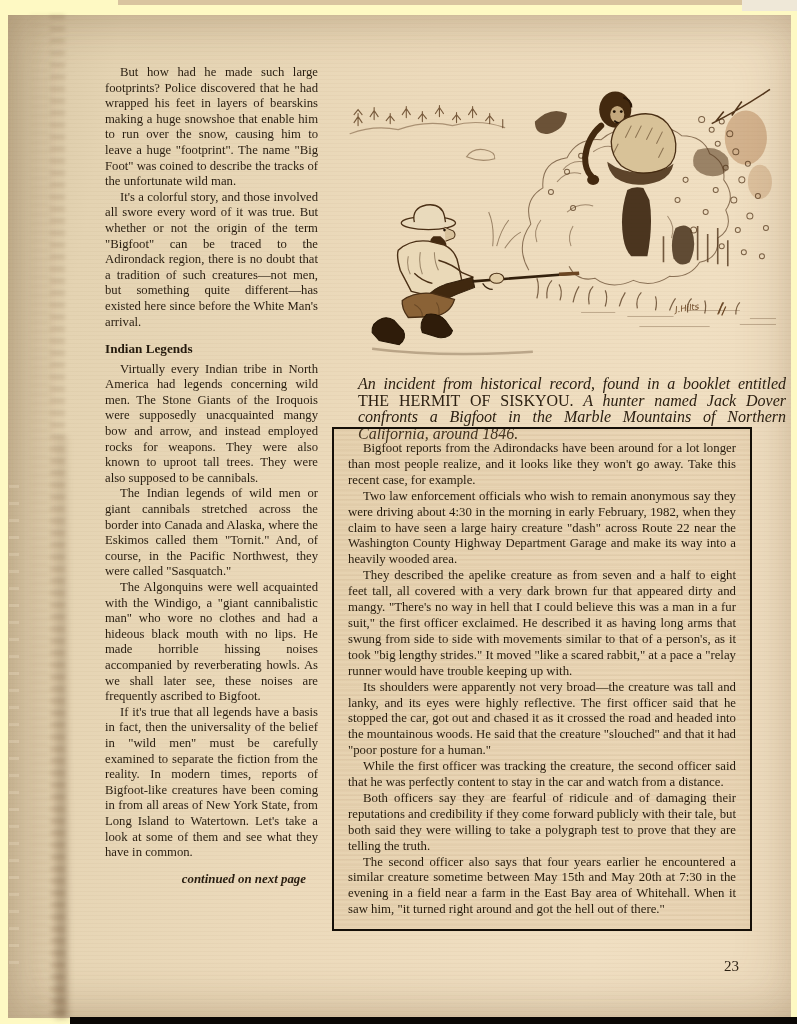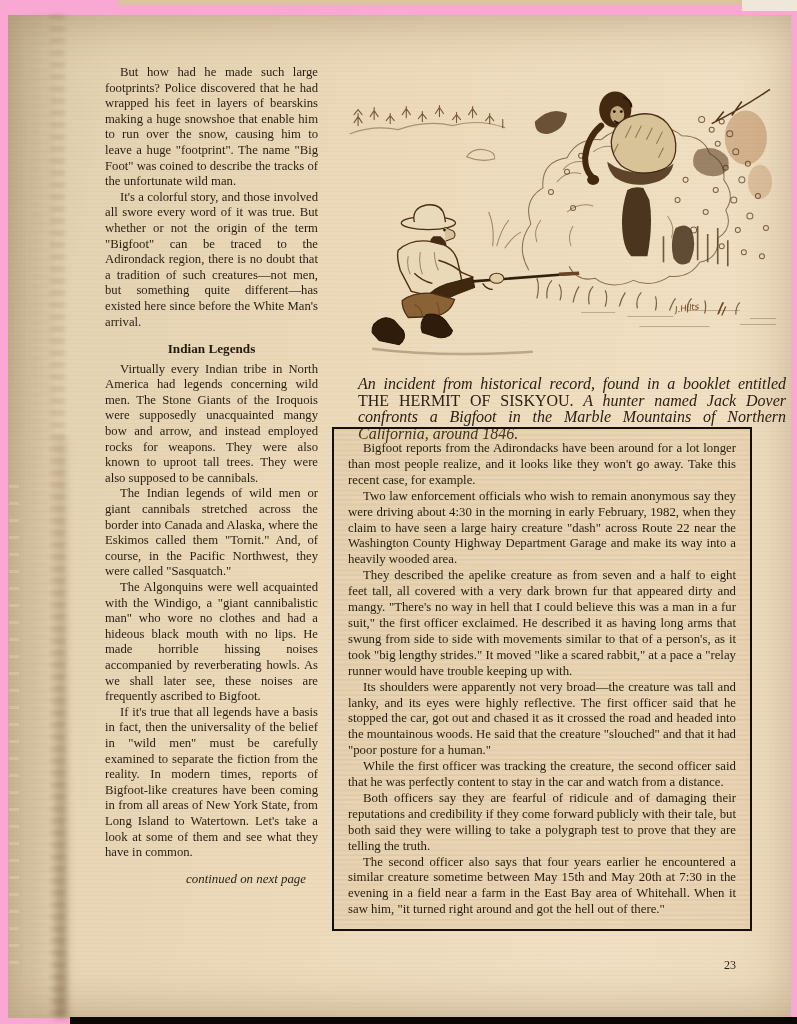--- a/index.html
+++ b/index.html
@@ -1,16 +1,16 @@
 <!DOCTYPE html>
 <html><head>
 <meta charset="utf-8">
 <style>
   html,body{margin:0;padding:0;background:#050403;}
-  .photo{position:relative;width:797px;height:1024px;background:#f9a8d4;overflow:hidden;
+  .photo{position:relative;width:797px;height:1024px;background:#fef9c3;overflow:hidden;
          font-family:"Liberation Serif", serif;}
   .top-sliver-tan{position:absolute;left:118px;top:0;width:675px;height:5px;background:#d9c49f;}
   .top-sliver-white{position:absolute;right:0;top:0;width:55px;height:11px;background:#efe8d8;}
   .paper{position:absolute;left:8px;top:15px;width:783px;height:1003px;
          background:linear-gradient(100deg,#d6c5a4 0%,#e4d3b2 12%,#ecdabb 45%,#f0dfc2 78%,#eddbbd 100%);
          box-shadow:inset 0 0 55px rgba(105,75,40,.22), inset 18px 0 40px rgba(90,60,30,.18);}
   .paper::before{content:"";position:absolute;inset:0;pointer-events:none;
          background:repeating-linear-gradient(to bottom, rgba(140,108,66,.045) 0 1px, rgba(0,0,0,0) 1px 4px);}
   .gutter-a{position:absolute;left:22px;top:0;width:22px;height:100%;
          background:repeating-linear-gradient(to bottom, rgba(115,80,42,.30) 0 2px, rgba(150,112,70,.10) 2px 6px, rgba(0,0,0,0) 6px 9px);
@@ -21,38 +21,38 @@
   .gutter-c{position:absolute;left:47px;top:42%;width:13px;height:58%;
          background:linear-gradient(to bottom, rgba(80,50,22,.15), rgba(70,42,16,.5));
          filter:blur(3px);opacity:.6;}
   .edge-marks{position:absolute;left:1px;top:470px;width:10px;height:480px;
          background:repeating-linear-gradient(to bottom, rgba(238,224,198,.6) 0 3px, rgba(0,0,0,0) 3px 17px);
          filter:blur(.7px);opacity:.5;}
 
   .left-col{position:absolute;left:97px;top:50px;width:213px;color:#281d10;
          font-size:12.7px;line-height:15.6px;}
   .left-col p{margin:0;text-indent:15px;text-align:justify;}
-  .subhead{text-align:center;font-weight:bold;font-size:13.2px;margin:11px 0 5px 0;color:#241a0d;}
-  .continued{font-style:italic;font-weight:normal;text-align:right;padding-right:12px;
+  .subhead{font-weight:bold;font-size:13.2px;margin:11px 0 5px 0;color:#241a0d;}
+  .continued{font-style:italic;font-weight:bold;text-align:right;padding-right:12px;
          margin-top:11px;font-size:12.9px;}
 
   .illus{position:absolute;left:336px;top:44px;width:432px;height:297px;}
   .caption{position:absolute;left:337px;top:348px;width:428px;margin:13px;
          font-style:italic;font-size:16px;line-height:16.6px;text-align:justify;color:#2c2012;}
   .caption .caps{font-style:normal;}
 
   .story-box{position:absolute;left:324px;top:412px;width:388px;min-height:478px;
          border:2.5px solid #150f08;padding:12px 14px 10px 14px;
          background:rgba(195,162,115,.14);}
   .story-box::before{content:"";position:absolute;inset:0;pointer-events:none;
          background:repeating-linear-gradient(to bottom, rgba(145,110,65,.06) 0 2px, rgba(0,0,0,0) 2px 5px);}
   .story-box p{margin:0;text-indent:15px;text-align:justify;color:#241a0c;
          font-size:12.8px;line-height:15.9px;}
 
-  .pagenum{position:absolute;left:716px;top:943px;font-size:12px;color:#2a1f11;}
+  .pagenum{position:absolute;left:716px;top:943px;font-size:15px;color:#2a1f11;}
   .bottom-edge{position:absolute;left:70px;bottom:0;width:727px;height:7px;background:#0a0705;}
 </style>
 </head>
 <body>
 
 <div class="photo">
   <div class="top-sliver-tan"></div>
   <div class="top-sliver-white"></div>
 
   <div class="paper">

